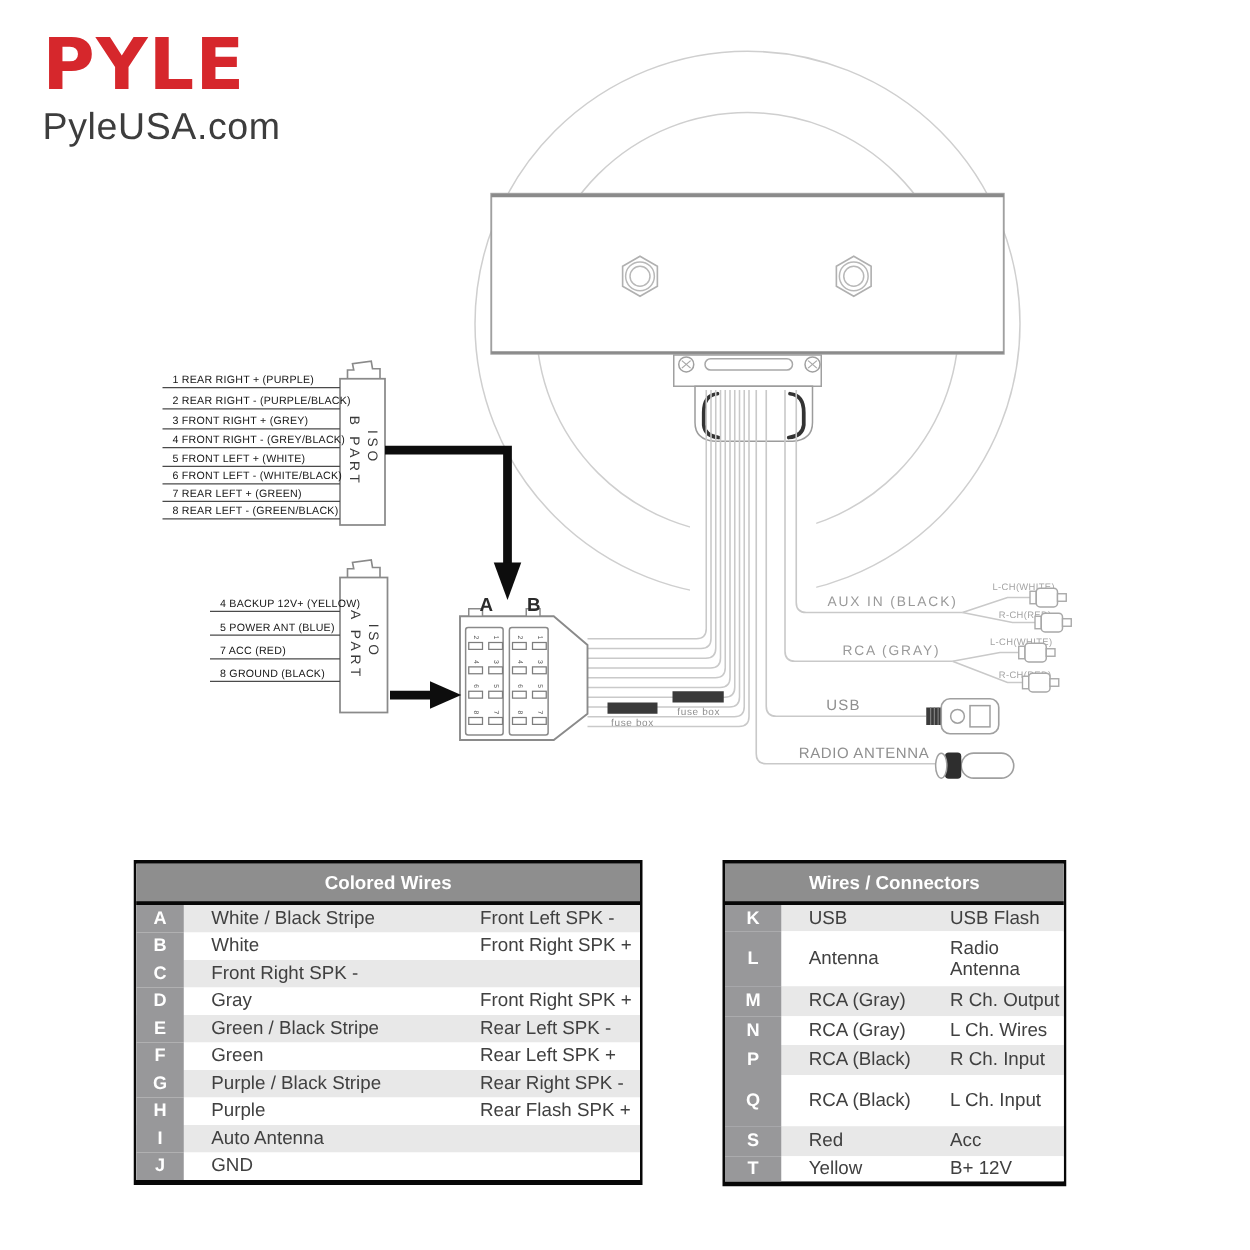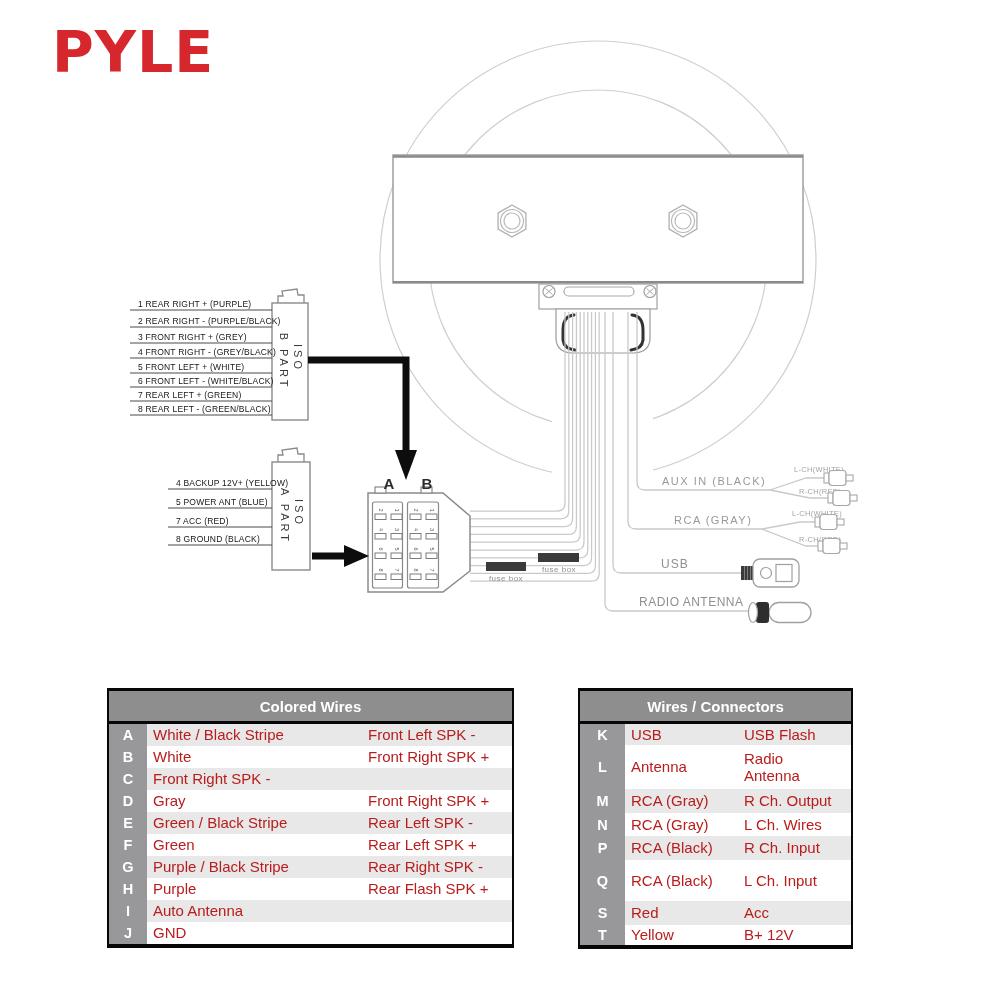--- a/index.html
+++ b/index.html
@@ -1,42 +1,43 @@
 <!DOCTYPE html>
 <html><head>
 <meta charset="utf-8">
 <style>
   html,body{margin:0;padding:0;background:#fff;}
   .page{position:relative;width:1000px;height:1000px;background:#fff;overflow:hidden;
         font-family:"Liberation Sans",sans-serif;}
-  .logo{position:absolute;left:52px;top:24px;}
+  .logo{position:absolute;left:34px;top:24px;}
   .brand{font-family:"DejaVu Sans",sans-serif;font-weight:bold;font-size:57px;line-height:1;
          color:#d6272c;letter-spacing:1px;}
   .site{font-family:"Liberation Sans",sans-serif;font-size:30px;color:#3d3d3d;margin-top:4px;letter-spacing:0.5px;}
   svg{position:absolute;left:0;top:0;}
   svg text{font-family:"Liberation Sans",sans-serif;}
   .tbl{position:absolute;border:2px solid #070707;border-top-width:3px;border-bottom-width:4px;
        box-sizing:border-box;background:#fff;}
   .tbl-header{background:#8e8e8e;color:#fff;font-weight:bold;font-size:15px;height:30px;
        display:flex;align-items:center;justify-content:center;border-bottom:3px solid #070707;}
   .trow{display:flex;align-items:stretch;}
   .tkey{background:#98989a;color:#fff;font-weight:bold;font-size:14.5px;
         display:flex;align-items:center;justify-content:center;flex:0 0 auto;}
-  .tcell{display:flex;align-items:center;font-size:15px;color:#b91c1c;padding-left:6px;
+  .tcell{display:flex;align-items:center;font-size:15px;color:#404040;padding-left:22px;
          box-sizing:border-box;white-space:pre-line;line-height:1.15;}
   #table-left{left:107px;top:688px;width:407px;}
   #table-right{left:578px;top:688px;width:275px;}
 </style>
 </head>
 <body>
 
 <div class="page">
 
   <div class="logo">
     <div class="brand">PYLE</div>
+    <div class="site">PyleUSA.com</div>
   </div>
 
   <svg width="1000" height="685" viewBox="0 0 1000 685">
 
     <g>
       <circle cx="598" cy="259" r="218" fill="none" stroke="#cfcfcf" stroke-width="1.2"></circle>
       <circle cx="598" cy="259" r="169" fill="none" stroke="#cfcfcf" stroke-width="1.2"></circle>
       <rect x="552" y="310" width="101" height="168" fill="#fff"></rect>
       <rect x="393" y="155" width="410" height="128" fill="#fff" stroke="#a0a0a0" stroke-width="1.5"></rect>
       <line x1="393" y1="156.5" x2="803" y2="156.5" stroke="#8a8a8a" stroke-width="2.5"></line>

